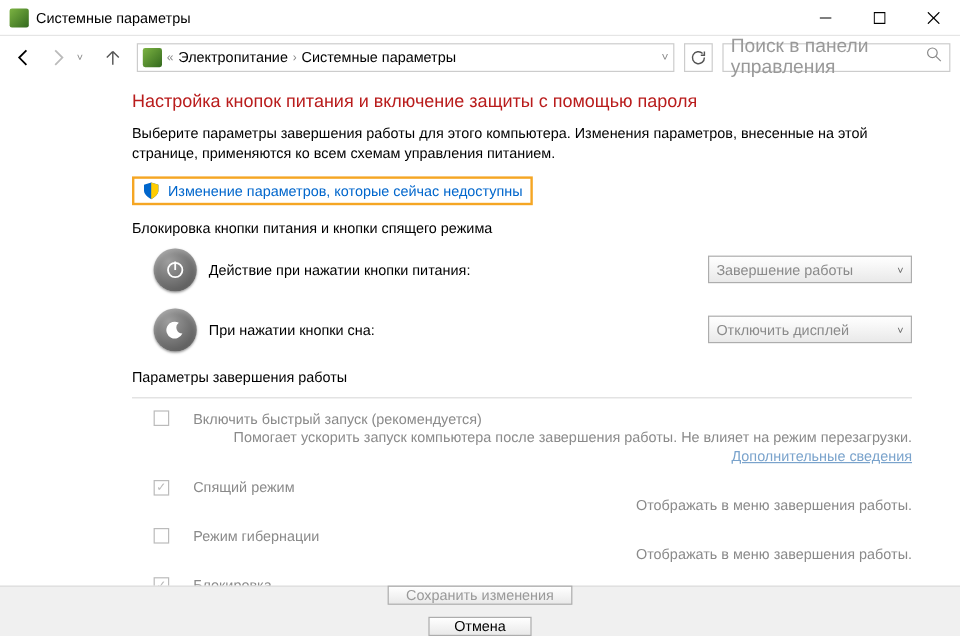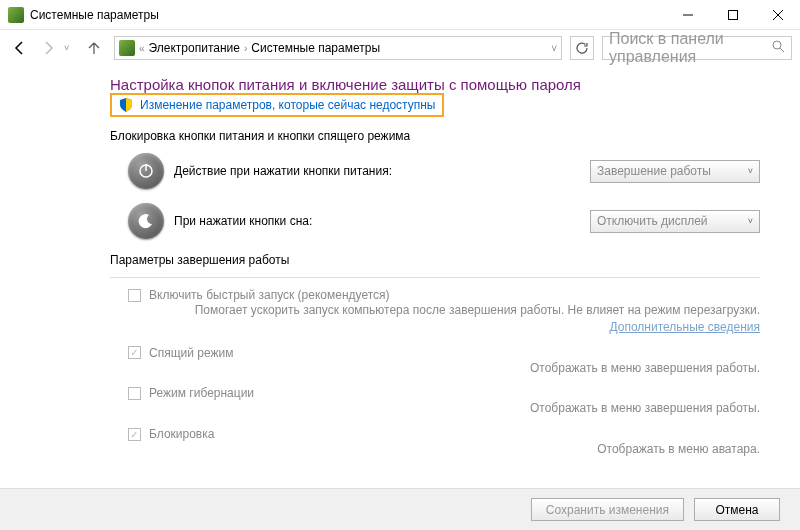--- a/index.html
+++ b/index.html
@@ -18,43 +18,43 @@
     .navup { width: 24px; height: 24px; display: flex; align-items: center; justify-content: center; color: #555; }
     .addrbar { flex: 1; height: 24px; border: 1px solid #ccc; display: flex; align-items: center; padding: 0 4px; gap: 4px; font-size: 12px; margin: 0 4px; }
     .addr-icon { width: 16px; height: 16px; background: linear-gradient(135deg, #7cb342, #33691e); border-radius: 2px; }
     .addr-sep { color: #888; font-size: 10px; }
     .addr-dropdown { margin-left: auto; color: #888; font-size: 10px; }
     .refresh { width: 24px; height: 24px; border: 1px solid #ccc; display: flex; align-items: center; justify-content: center; font-size: 13px; }
     .searchbox { width: 190px; height: 24px; border: 1px solid #ccc; display: flex; align-items: center; padding: 0 6px; color: #999; font-size: 16px; margin-left: 4px; }
     .searchbox .sicon { margin-left: auto; color: #888; }
     
     .content { padding: 10px 40px 10px 110px; }
-    .heading { color: #701a75; font-size: 15px; }
+    .heading { color: #b91c1c; font-size: 15px; margin-bottom: 10px; }
     .desc { font-size: 12px; line-height: 1.4; margin-bottom: 10px; }
     
     .highlight { display: inline-flex; align-items: center; gap: 6px; padding: 2px 6px; border: 2px solid #f5a623; margin-bottom: 12px; }
     .shield { width: 16px; height: 16px; display: inline-flex; align-items: center; justify-content: center; }
     .linktext { color: #0066cc; font-size: 12px; }
     
     .section-label { font-size: 12px; margin-bottom: 10px; }
     .separator { border: none; border-top: 1px solid #ddd; margin: 4px 0 10px 0; }
     
     .row { display: flex; align-items: center; margin: 0 0 14px 18px; gap: 10px; }
     .roundbtn { width: 36px; height: 36px; border-radius: 50%; background: radial-gradient(circle at 35% 30%, #9e9e9e, #4a4a4a); display: flex; align-items: center; justify-content: center; color: #fff; box-shadow: inset 0 2px 4px rgba(255,255,255,0.3), 0 1px 2px rgba(0,0,0,0.4); }
     .rowlabel { flex: 1; font-size: 12px; }
     .dropdown { width: 170px; height: 23px; border: 1px solid #adadad; background: linear-gradient(#fff, #e9e9e9); display: flex; align-items: center; padding: 0 6px; font-size: 12px; color: #8a8a8a; }
     .dropdown .dd-arrow { margin-left: auto; font-size: 9px; color: #666; }
     
     .opt { margin: 0 0 10px 18px; }
-    .opt-head { display: flex; align-items: center; gap: 8px; font-size: 12px; color: #8a8a8a; }
+    .opt-head { display: flex; align-items: center; gap: 20px; font-size: 12px; color: #8a8a8a; }
     .checkbox { width: 13px; height: 13px; border: 1px solid #bbb; display: inline-flex; align-items: center; justify-content: center; font-size: 10px; color: #bbb; }
     .opt-sub { margin-left: 20px; font-size: 12px; color: #8a8a8a; line-height: 1.4; text-align: right; }
     .sublink { color: #7aa3cc; text-decoration: underline; }
     
-    .footer { position: absolute; bottom: 0; left: 0; right: 0; height: 42px; border-top: 1px solid #ddd; background: #f0f0f0; display: flex; align-items: center; justify-content: flex-end; padding: 0 20px; gap: 10px; }
+    .footer { position: absolute; bottom: 0; left: 0; right: 0; height: 42px; border-top: 1px solid #ddd; background: #f0f0f0; display: flex; align-items: center; justify-content: flex-end; padding: 0 20px; gap: 10px; flex-direction: column; }
     .btn { min-width: 86px; height: 23px; border: 1px solid #adadad; background: linear-gradient(#fff, #e9e9e9); font-size: 12px; padding: 0 14px; }
     .btn:disabled { color: #999; }
   </style>
 </head>
 <body>
 
 <div class="titlebar">
   <div class="titlebar-icon"></div>
   <div class="titlebar-title">Системные параметры</div>
   <div class="winbtns">
@@ -113,20 +113,21 @@
       <svg width="13" height="13" viewBox="0 0 13 13">
           <circle cx="5" cy="5" r="4" fill="none" stroke="#888" stroke-width="1"></circle>
           <line x1="8" y1="8" x2="12" y2="12" stroke="#888" stroke-width="1"></line>
         </svg>
     </span>
   </div>
 </div>
 
 <div class="content">
   <div class="heading">Настройка кнопок питания и включение защиты с помощью пароля</div>
+  <div class="desc">Выберите параметры завершения работы для этого компьютера. Изменения параметров, внесенные на этой странице, применяются ко всем схемам управления питанием.</div>
   
   <div class="highlight">
     <span class="shield">
       <svg width="16" height="16" viewBox="0 0 16 16">
         <path d="M8 1 L14 3 L14 8 C14 12 8 15 8 15 C8 15 2 12 2 8 L2 3 Z" fill="#0066cc"></path>
         <path d="M8 1 L14 3 L14 8 C14 12 8 15 8 15 L8 1 Z" fill="#ffcc00"></path>
       </svg>
     </span>
     <span class="linktext">Изменение параметров, которые сейчас недоступны</span>
   </div>

